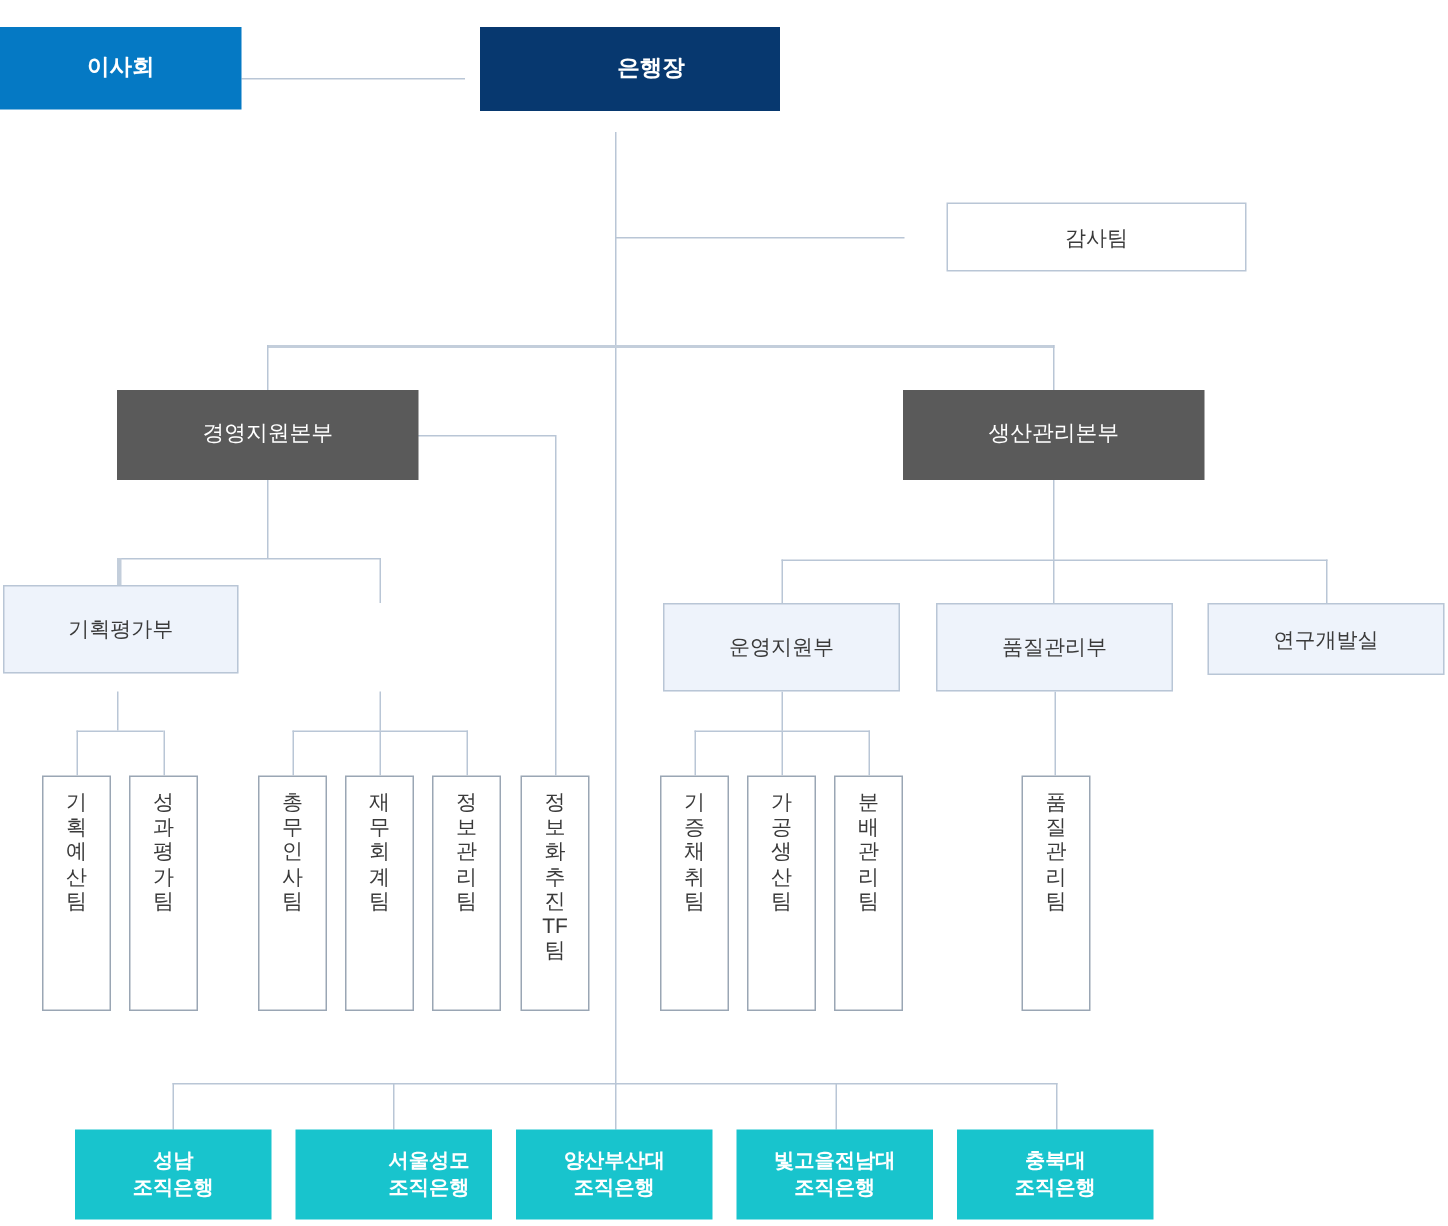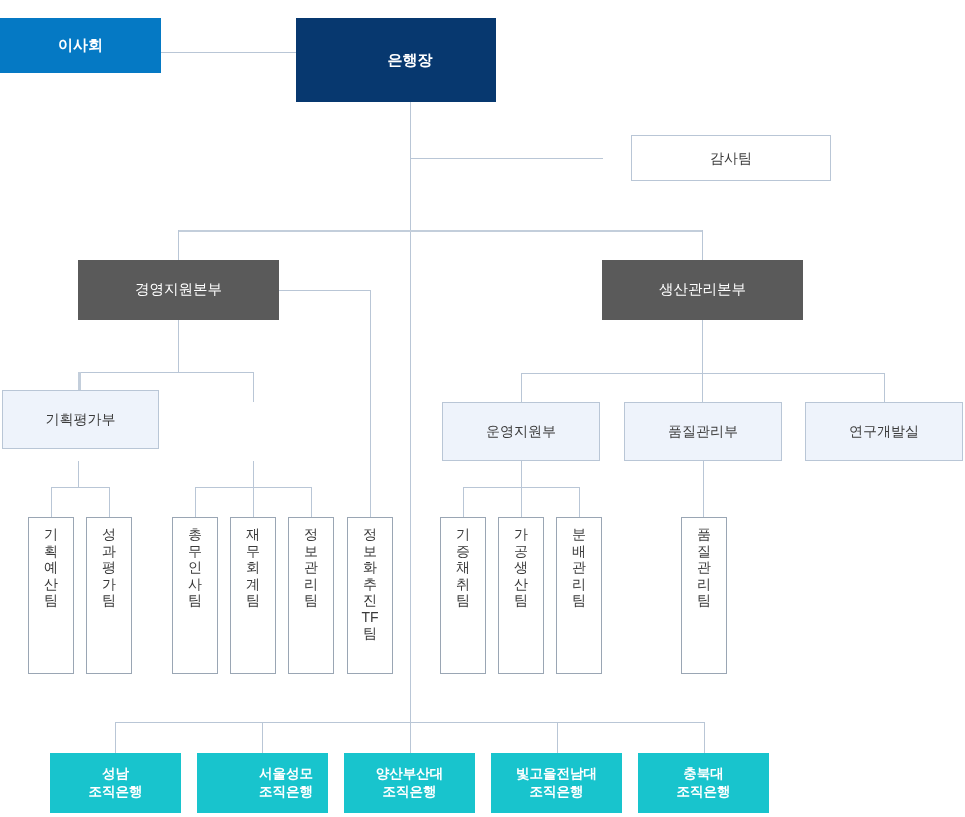--- a/index.html
+++ b/index.html
@@ -147,21 +147,21 @@
   <div class="line v" style="left:115px; top:722px; height:31px;"></div>
   <div class="line v" style="left:262px; top:722px; height:31px;"></div>
   <div class="line v" style="left:410px; top:722px; height:31px;"></div>
   <div class="line v" style="left:557px; top:722px; height:31px;"></div>
   <div class="line v" style="left:704px; top:722px; height:31px;"></div>
 
   <div class="node node-board" style="left:0px; top:18px; width:161px; height:55px;">
     <span>이사회</span>
   </div>
 
-  <div class="node node-ceo" style="left:296px; top:18px; width:200px; height:84px;padding-left:28px;">
+  <div class="node node-ceo" style="left:320px; top:18px; width:200px; height:56px;padding-left:28px;">
     <span>은행장</span>
   </div>
 
   <div class="node node-audit" style="left:603px; top:135px; width:200px; height:46px;">
     <span>감사팀</span>
   </div>
 
   <div class="node node-division" style="left:78px; top:260px; width:201px; height:60px;">
     <span>경영지원본부</span>
   </div>
@@ -176,21 +176,21 @@
 
 
   <div class="node node-dept" style="left:442px; top:402px; width:158px; height:59px;">
     <span>운영지원부</span>
   </div>
 
   <div class="node node-dept" style="left:624px; top:402px; width:158px; height:59px;">
     <span>품질관리부</span>
   </div>
 
-  <div class="node node-dept" style="left:805px; top:402px; width:158px; height:59px;">
+  <div class="node node-dept" style="left:805px; top:402px; width:158px; height:48px;">
     <span>연구개발실</span>
   </div>
 
   <div class="node node-team" style="left:28px; top:517px; width:46px; height:157px;">
     <span class="vlabel">
         <span>기</span>
         <span>획</span>
         <span>예</span>
         <span>산</span>
         <span>팀</span>

